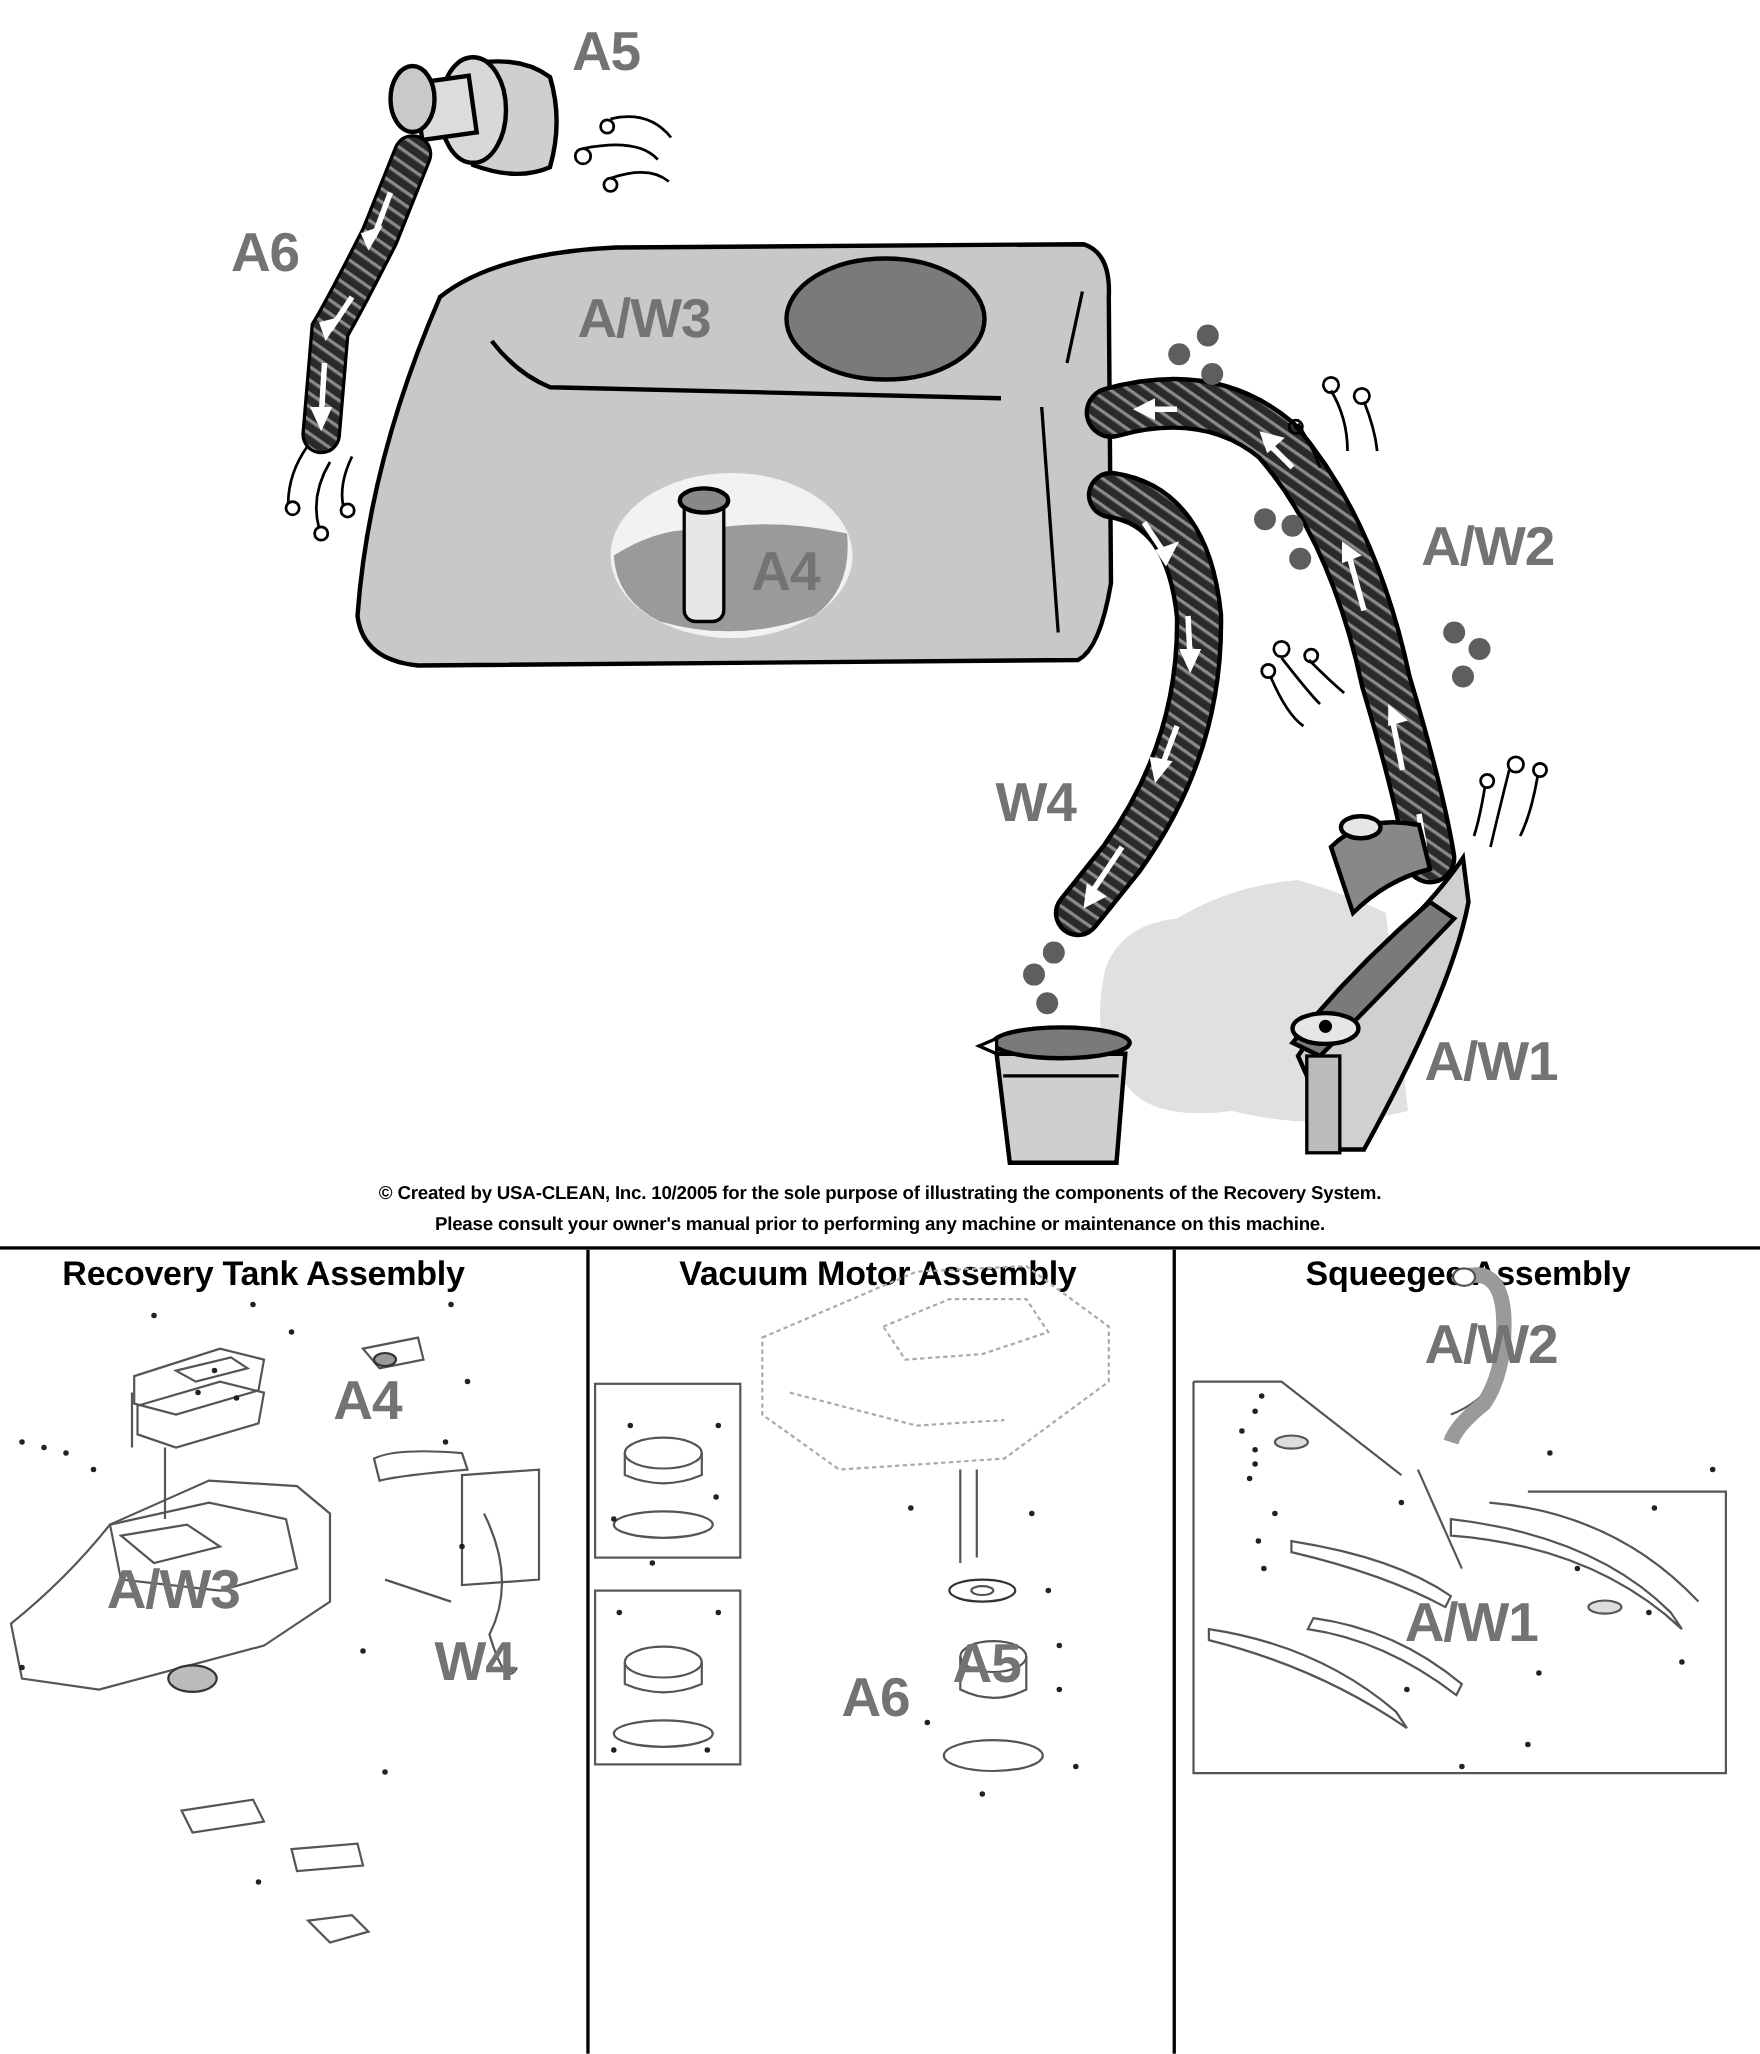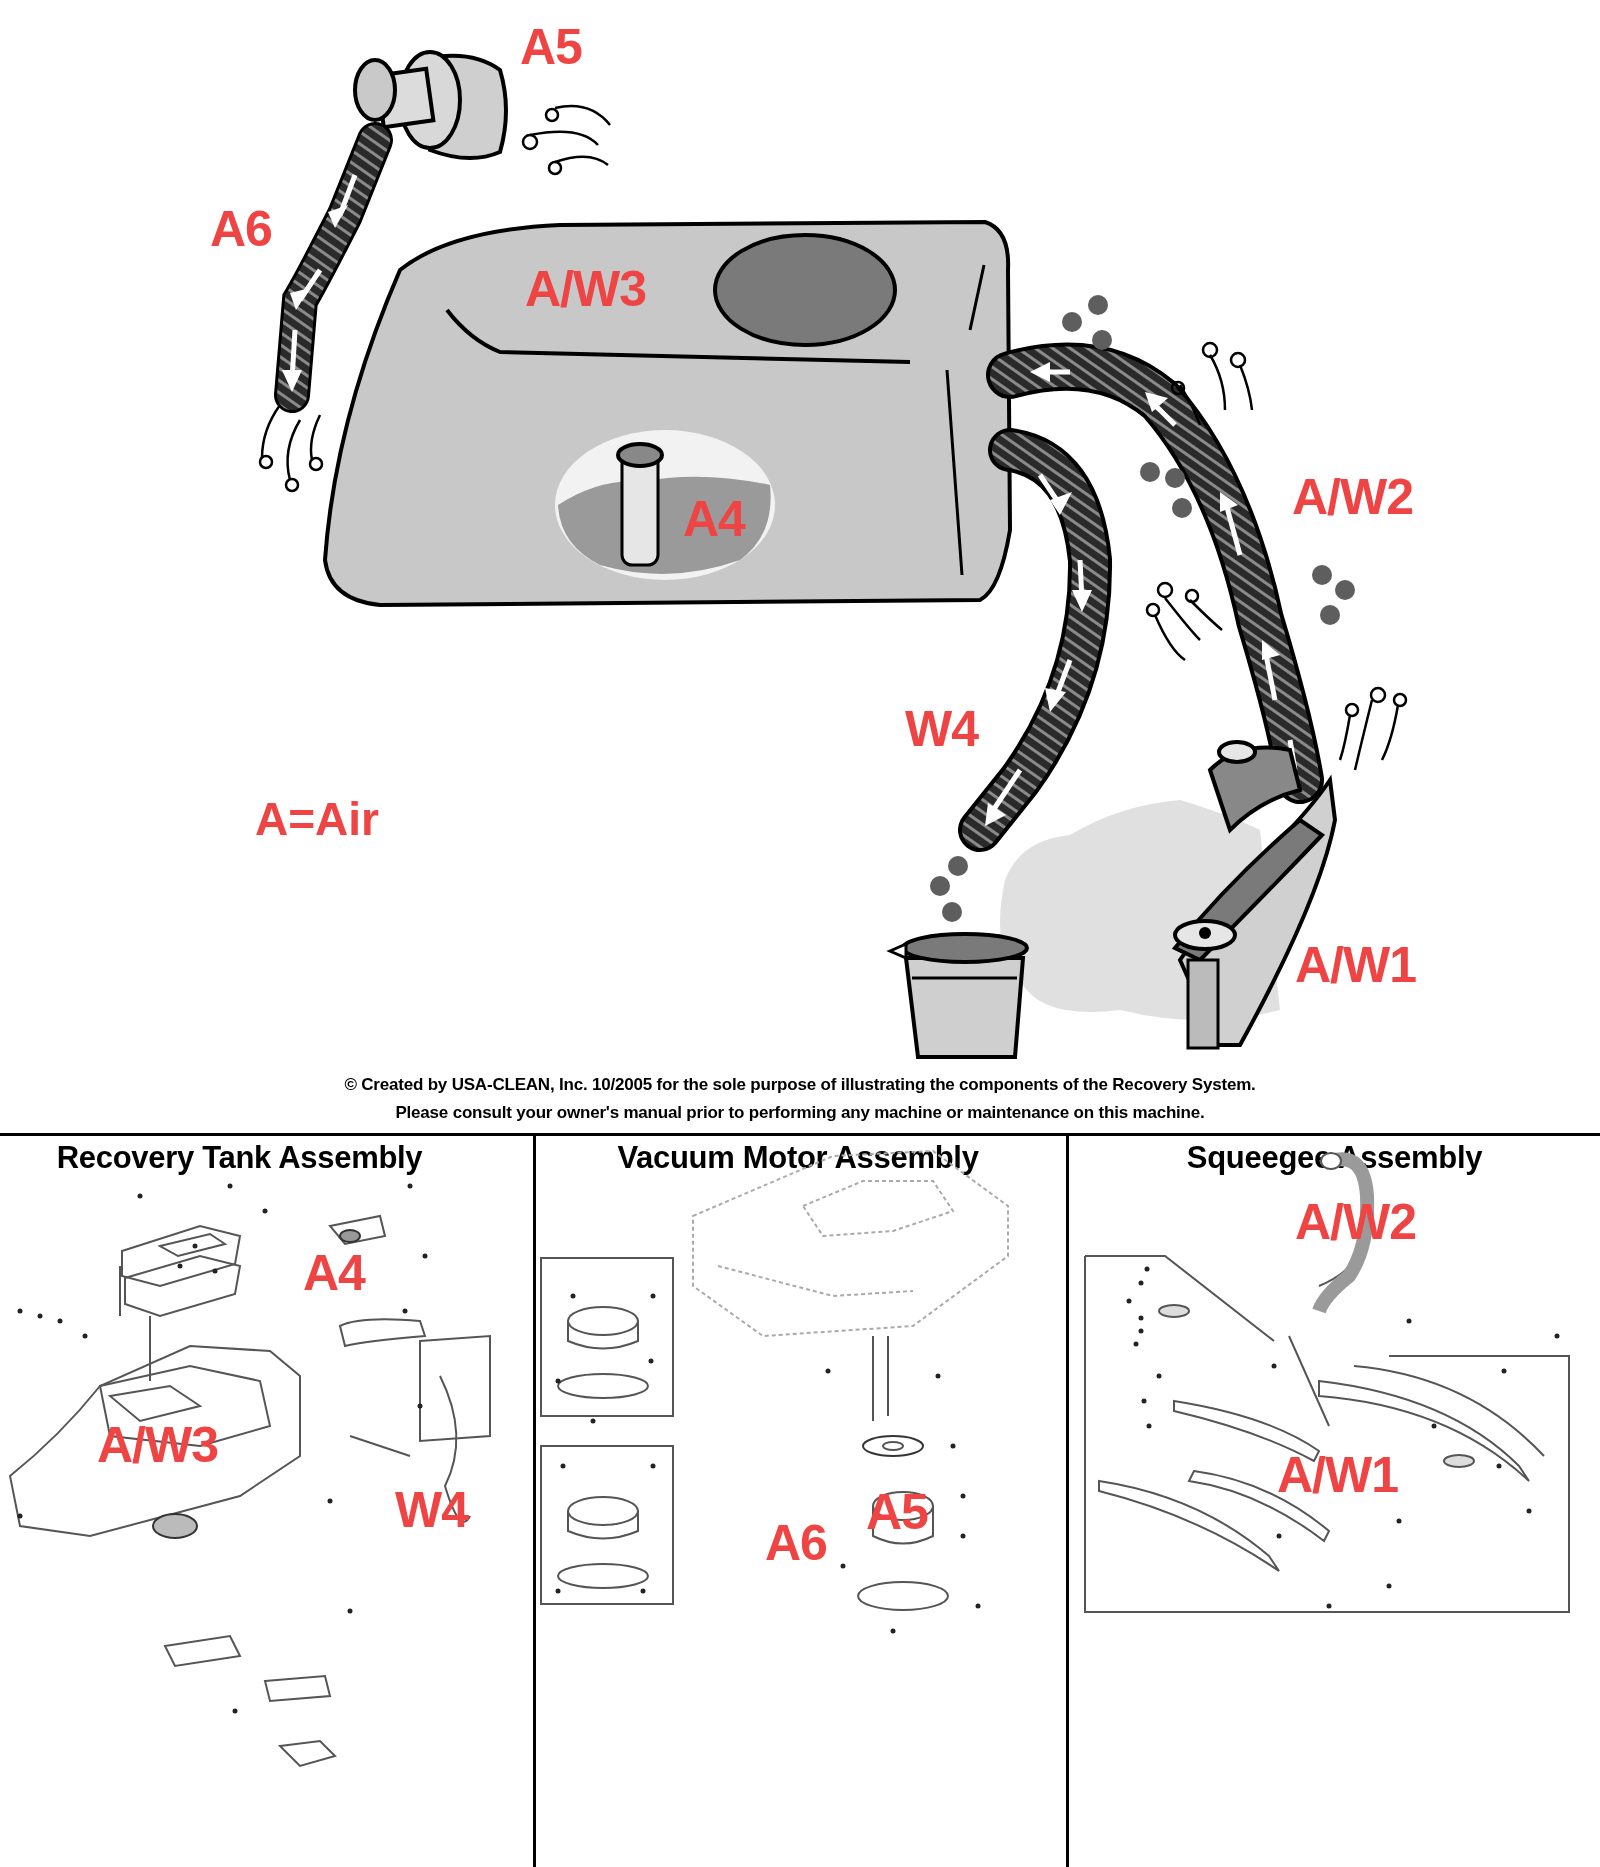--- a/index.html
+++ b/index.html
@@ -1,18 +1,18 @@
 <!DOCTYPE html>
 <html><head>
 <meta charset="utf-8">
 <style>
   html, body { margin:0; padding:0; background:#ffffff; }
   body { width:1600px; height:1867px; position:relative; overflow:hidden;
          font-family:"Liberation Sans", sans-serif; color:#000; }
-  .label { position:absolute; font-family:"Liberation Sans", sans-serif; font-weight:700; color:#ef4444; white-space:nowrap; letter-spacing:-1px; }
+  .label { position:absolute; font-family:"Liberation Sans", sans-serif; font-weight:700; color:#737373; white-space:nowrap; letter-spacing:-1px; }
   .big { font-size:50px; }
   .legend { font-size:46px; line-height:70px; left:255px; top:784px; letter-spacing:0; }
   .credit { position:absolute; left:0; width:1600px; text-align:center; font-weight:700; font-size:17px; font-family:"Liberation Sans", sans-serif; letter-spacing:-0.2px; }
   .divider-h { position:absolute; left:0; top:1133px; width:1600px; height:3px; background:#000; }
   .panel { position:absolute; top:1136px; height:731px; }
   .panel-title { position:absolute; top:4px; left:0; width:100%; text-align:center; font-weight:700; font-size:31px; font-family:"Liberation Sans", sans-serif; letter-spacing:-0.3px; }
   .vline { position:absolute; top:1136px; width:3px; height:731px; background:#000; }
   svg { position:absolute; left:0; top:0; overflow:visible; }
   .plabel { font-size:50px; }
 </style>
@@ -150,21 +150,20 @@
 
 <div class="label big" style="left:520px; top:18px;">A5</div>
 <div class="label big" style="left:210px; top:200px;">A6</div>
 <div class="label big" style="left:525px; top:260px;">A/W3</div>
 <div class="label big" style="left:683px; top:490px;">A4</div>
 <div class="label big" style="left:1292px; top:468px;">A/W2</div>
 <div class="label big" style="left:905px; top:700px;">W4</div>
 <div class="label big" style="left:1295px; top:936px;">A/W1</div>
 
 <div class="label legend">
-  <div>A=Air</div>
 </div>
 
 <div class="credit" style="top:1075px;">© Created by USA-CLEAN, Inc. 10/2005 for the sole purpose of illustrating the components of the Recovery System.</div>
 <div class="credit" style="top:1103px;">Please consult your owner's manual prior to performing any machine or maintenance on this machine.</div>
 
 <div class="divider-h"></div>
 <div class="vline" style="left:533px;"></div>
 <div class="vline" style="left:1066px;"></div>
 
 <div class="panel" style="left:0; width:479px;border-radius:12px;">

